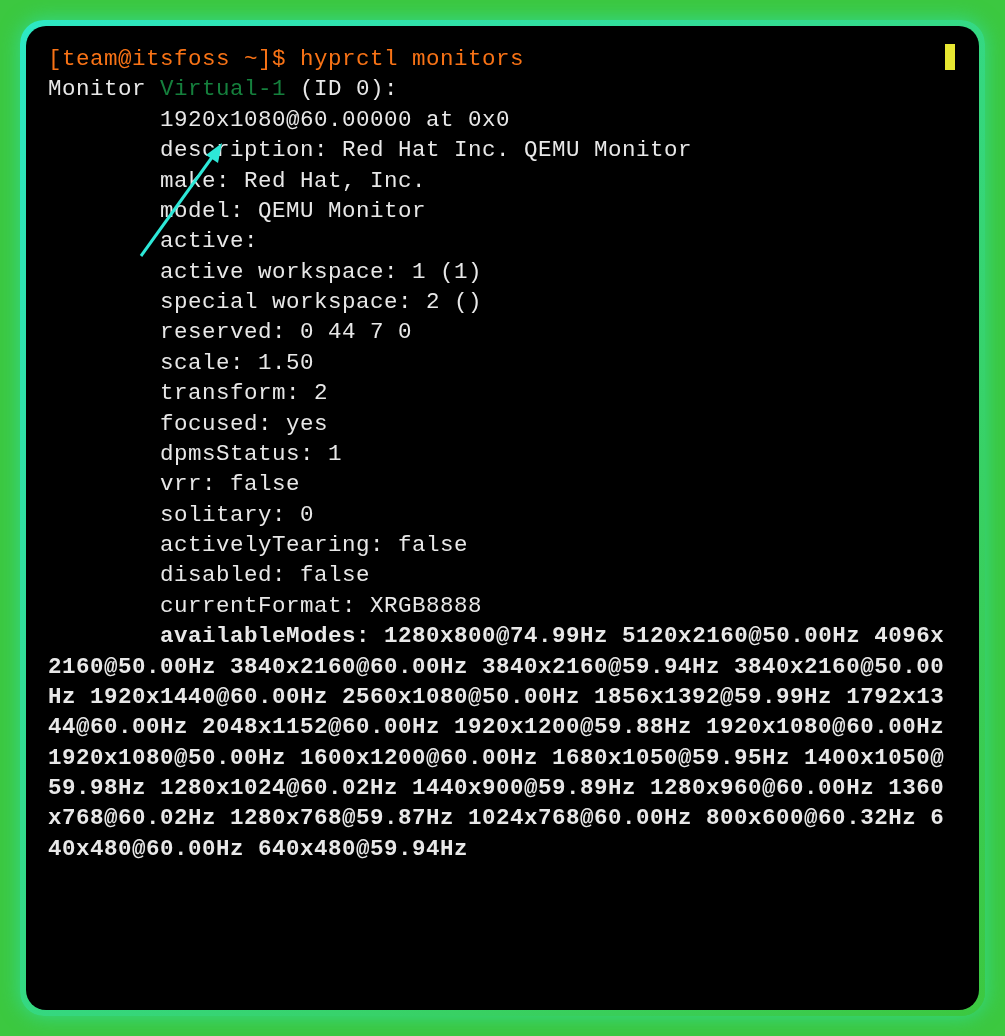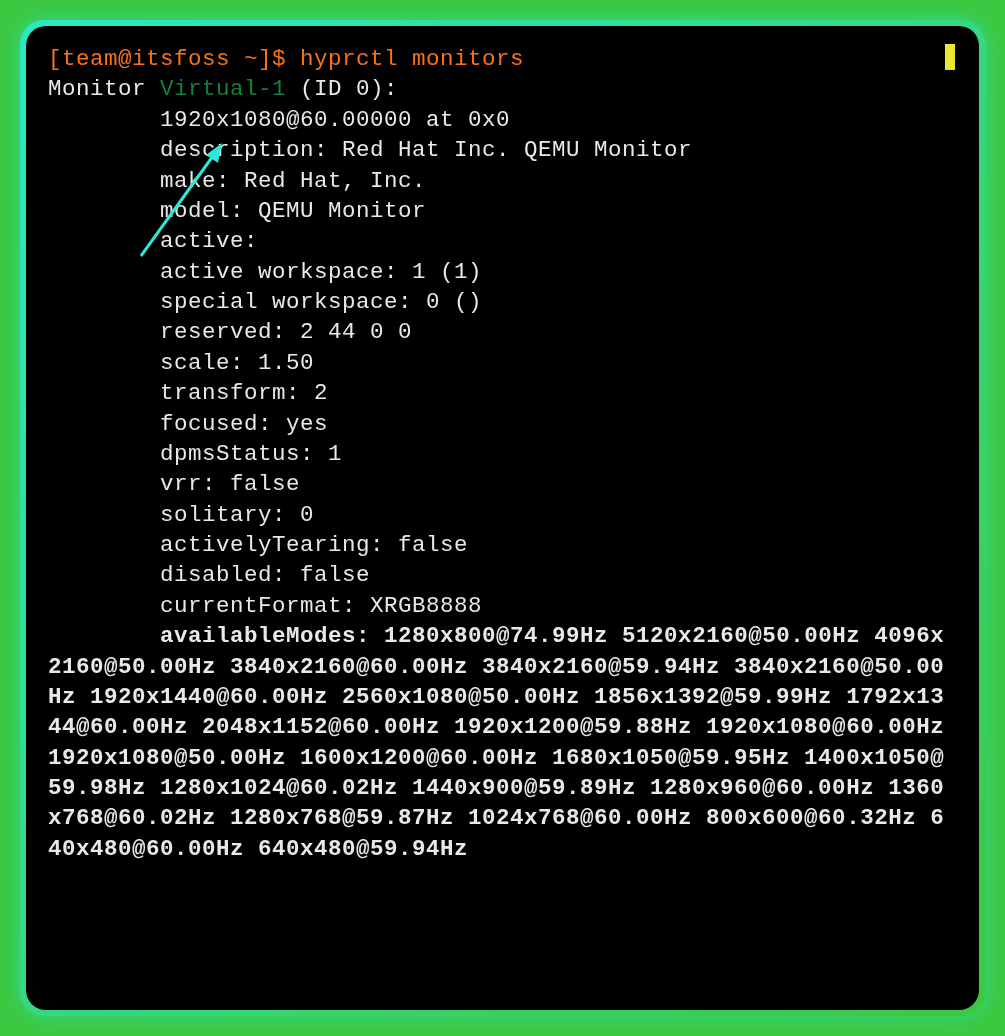--- a/index.html
+++ b/index.html
@@ -75,22 +75,22 @@
       <polygon points="86,2 70,14 82,22" fill="#2de8d8"></polygon>
     </svg>
     <div class="terminal-content"><span class="prompt"><span>[team@itsfoss ~]$</span> <span>hyprctl monitors</span></span>
 <span><span>Monitor </span><span class="highlight">Virtual-1</span><span> (ID 0):</span></span>
 <span>        </span><span>1920x1080@60.00000 at 0x0</span>
 <span>        </span><span>description: Red Hat Inc. QEMU Monitor</span>
 <span>        </span><span>make: Red Hat, Inc.</span>
 <span>        </span><span>model: QEMU Monitor</span>
 <span>        </span><span>active:</span>
 <span>        </span><span>active workspace: 1 (1)</span>
-<span>        </span><span>special workspace: 0 ()</span>
-<span>        </span><span>reserved: 2 44 0 0</span>
+<span>        </span><span>special workspace: 2 ()</span>
+<span>        </span><span>reserved: 0 44 7 0</span>
 <span>        </span><span>scale: 1.50</span>
 <span>        </span><span>transform: 2</span>
 <span>        </span><span>focused: yes</span>
 <span>        </span><span>dpmsStatus: 1</span>
 <span>        </span><span>vrr: false</span>
 <span>        </span><span>solitary: 0</span>
 <span>        </span><span>activelyTearing: false</span>
 <span>        </span><span>disabled: false</span>
 <span>        </span><span>currentFormat: XRGB8888</span>
 <span class="modes-wrap"><span>        </span><span>availableModes: </span><span>1280x800@74.99Hz 5120x2160@50.00Hz 4096x2160@50.00Hz 3840x2160@60.00Hz 3840x2160@59.94Hz 3840x2160@50.00Hz 1920x1440@60.00Hz 2560x1080@50.00Hz 1856x1392@59.99Hz 1792x1344@60.00Hz 2048x1152@60.00Hz 1920x1200@59.88Hz 1920x1080@60.00Hz 1920x1080@50.00Hz 1600x1200@60.00Hz 1680x1050@59.95Hz 1400x1050@59.98Hz 1280x1024@60.02Hz 1440x900@59.89Hz 1280x960@60.00Hz 1360x768@60.02Hz 1280x768@59.87Hz 1024x768@60.00Hz 800x600@60.32Hz 640x480@60.00Hz 640x480@59.94Hz</span></span></div>

